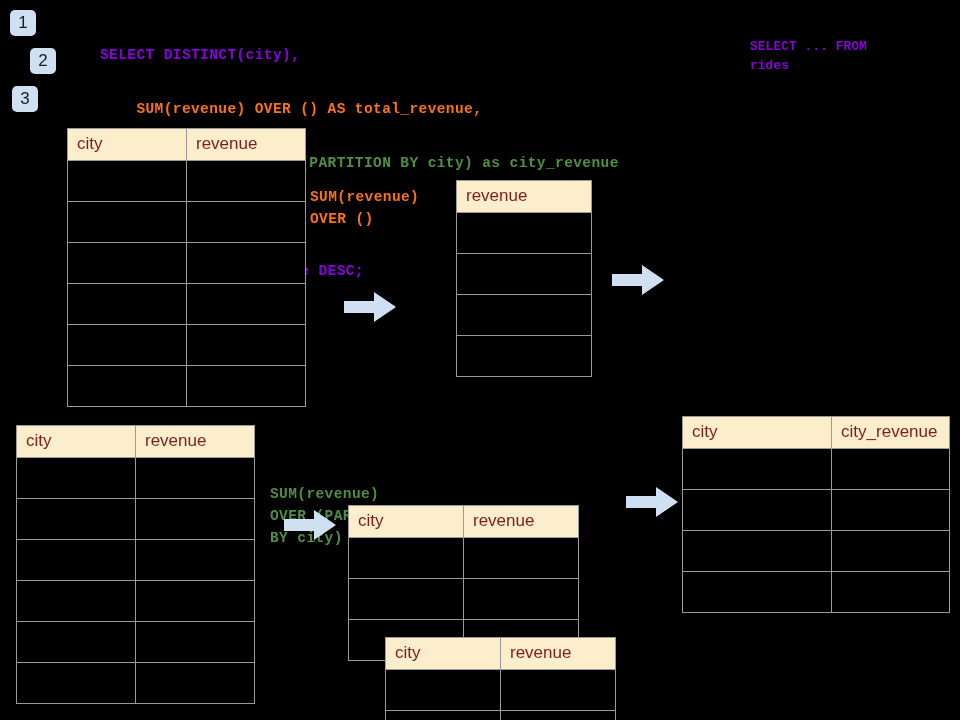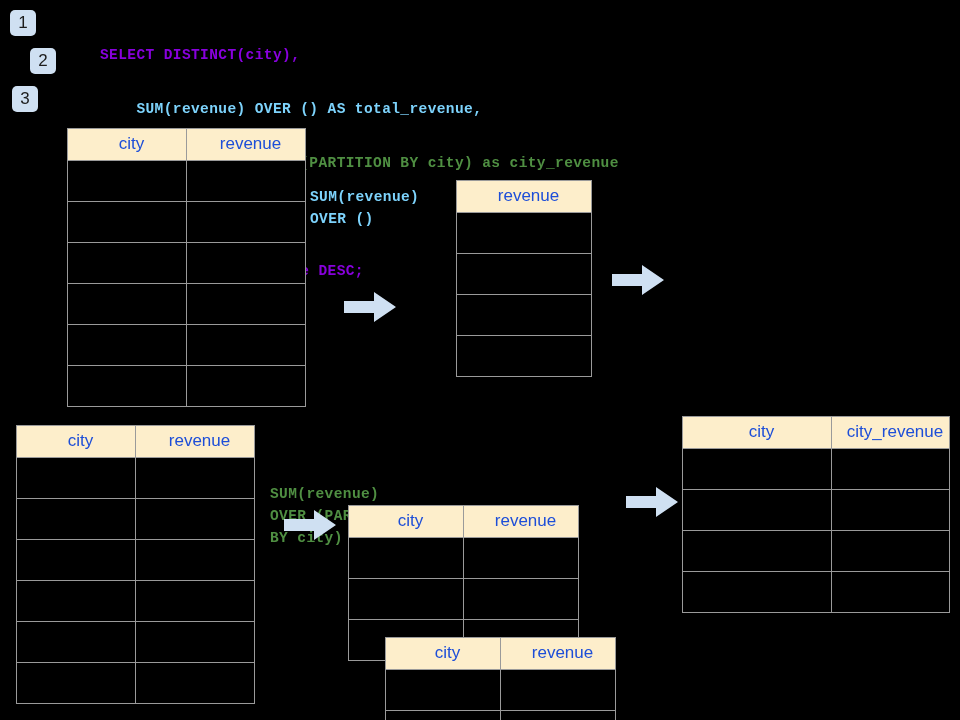--- a/index.html
+++ b/index.html
@@ -35,21 +35,21 @@
   .sql {
     position: absolute;
     font-family: "Liberation Mono", "DejaVu Sans Mono", monospace;
     font-size: 14.5px;
     font-weight: bold;
     white-space: pre;
     letter-spacing: 0.4px;
   }
   .sql-line { display: block; height: 22px; line-height: 22px; }
   .c-purple { color: #8800dd; }
-  .c-red    { color: #7dd3fc; }
+  .c-red    { color: #f97316; }
   .c-green  { color: #4f8f42; }
 
   
   .anno {
     position: absolute;
     font-family: "Liberation Mono", "DejaVu Sans Mono", monospace;
     font-size: 14.5px;
     font-weight: bold;
     white-space: pre;
     letter-spacing: 0.4px;
@@ -73,25 +73,25 @@
     background: #000000;
     table-layout: fixed;
   }
   .tbl th, .tbl td {
     border: 1px solid #9a9a9a;
     padding: 0;
     margin: 0;
   }
   .tbl th {
     background: #fdeecb;
-    color: #1d4ed8;
+    color: #7f1d1d;
     font-family: "Liberation Sans", sans-serif;
     font-size: 17px;
     font-weight: normal;
-    text-align: center;
+    text-align: left;
     padding: 5px 0 6px 9px;
     height: 26px;
     box-sizing: border-box;
   }
   .tbl td {
     background: #000000;
     height: 40px;
   }
 
   
@@ -109,20 +109,22 @@
   <div class="badge" style="left:12px; top:86px;">3</div>
 
   <div class="sql" style="left:84px; top:12px;margin-left:16px;">
     <span class="sql-line c-purple">SELECT DISTINCT(city),</span>
     <span class="sql-line c-red">    SUM(revenue) OVER () AS total_revenue,</span>
     <span class="sql-line c-green">    SUM(revenue) OVER (PARTITION BY city) as city_revenue</span>
     <span class="sql-line c-purple">  FROM rides</span>
     <span class="sql-line c-purple">  ORDER by city_revenue DESC;</span>
   </div>
 
+  <div class="anno-small c-purple" style="left:750px; top:38px;">SELECT ... FROM
+rides</div>
 
   <div class="anno c-red" style="left:310px; top:138px;">SUM(revenue)
 OVER ()</div>
 
   <div class="anno c-green" style="left:270px; top:435px;">SUM(revenue)
 OVER (PARTITION
 BY city)</div>
 
   <table class="tbl" style="left:67px; top:128px; width:238px;">
     <thead>

